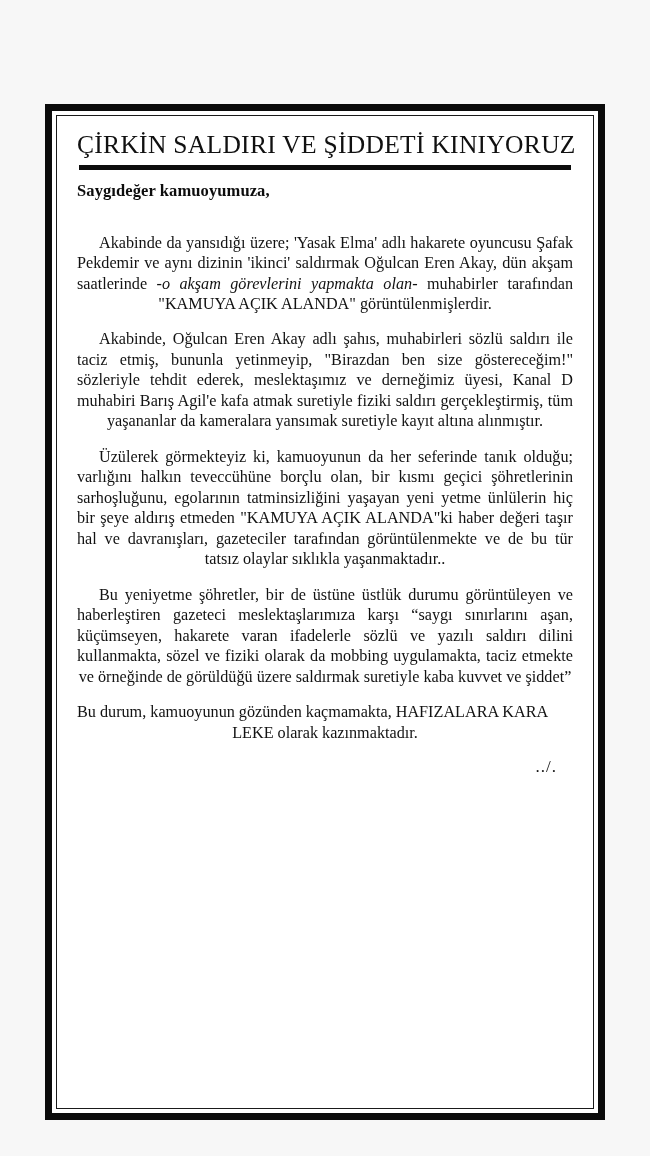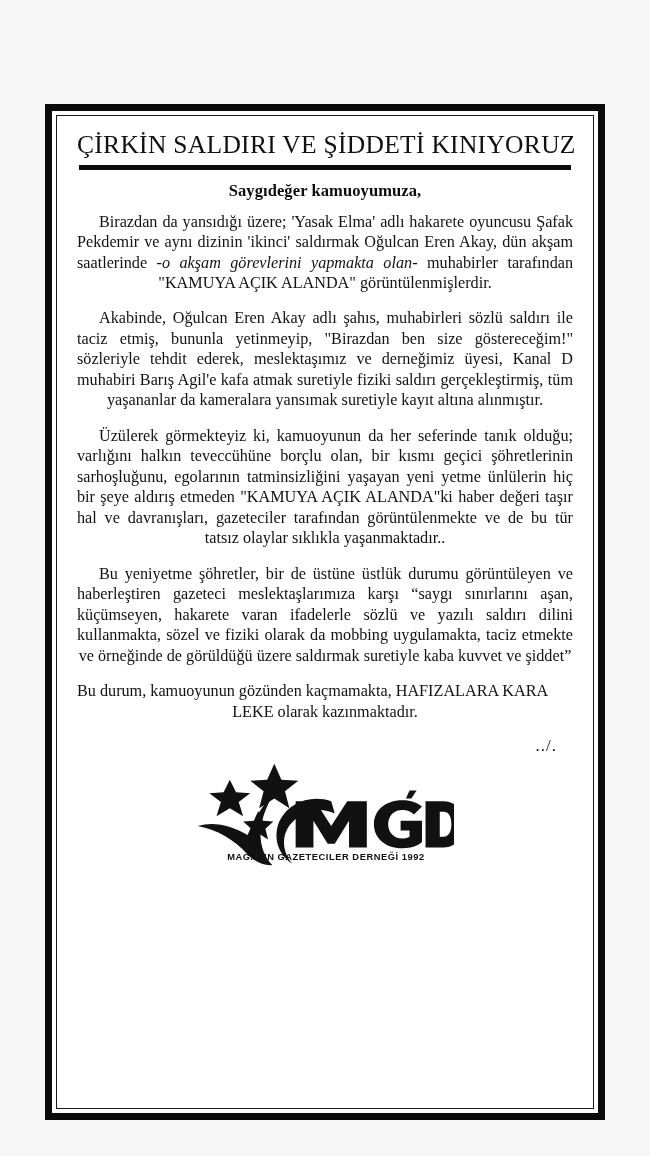--- a/index.html
+++ b/index.html
@@ -55,25 +55,25 @@
     margin: 3px 0 0 0;
   }
 
   .title-rule {
     height: 5px;
     background: #0d0d0d;
     margin: 5px 2px 11px 2px;
   }
 
   .salutation {
-    text-align: center;
+    text-align: left;
     font-weight: bold;
     font-size: 16.5px;
     color: #0d0d0d;
-    margin-bottom: 11px;
+    margin-bottom: 32px;
     letter-spacing: 0.1px;
   }
 
   
   .body-text {
     font-size: 16.2px;
     line-height: 1.265;
     color: #121212;
     text-align: justify;
     text-align-last: center;
@@ -135,21 +135,21 @@
 
       <h1 class="title">ÇİRKİN SALDIRI VE ŞİDDETİ KINIYORUZ</h1>
 
       <div class="title-rule"></div>
 
       <div class="salutation">Saygıdeğer kamuoyumuza,</div>
 
       <div class="body-text">
 
         <p class="para">
-          <span>Birazdan da yansıdığı üzere; </span><b>'Yasak Elma'</b><span> adlı hakarete oyuncusu </span><b>Şafak Pekdemir</b><span> ve aynı dizinin </span><b>'ikinci'</b><span> saldırmak </span><b>Oğulcan Eren Akay</b><span>, dün akşam saatlerinde </span><i>-o akşam görevlerini yapmakta olan-</i><span> muhabirler tarafından </span><b>"KAMUYA AÇIK ALANDA"</b><span> görüntülenmişlerdir.</span>
+          <span>Akabinde da yansıdığı üzere; </span><b>'Yasak Elma'</b><span> adlı hakarete oyuncusu </span><b>Şafak Pekdemir</b><span> ve aynı dizinin </span><b>'ikinci'</b><span> saldırmak </span><b>Oğulcan Eren Akay</b><span>, dün akşam saatlerinde </span><i>-o akşam görevlerini yapmakta olan-</i><span> muhabirler tarafından </span><b>"KAMUYA AÇIK ALANDA"</b><span> görüntülenmişlerdir.</span>
         </p>
 
         <p class="para">
           <span>Akabinde, </span><b>Oğulcan Eren Akay</b><span> adlı şahıs, muhabirleri sözlü saldırı ile taciz etmiş, bununla yetinmeyip, </span><b>"Birazdan ben size göstereceğim!"</b><span> sözleriyle tehdit ederek, meslektaşımız ve derneğimiz üyesi, </span><b>Kanal D muhabiri Barış Agil</b><span>'e kafa atmak suretiyle fiziki saldırı gerçekleştirmiş, tüm yaşananlar da kameralara yansımak suretiyle kayıt altına alınmıştır.</span>
         </p>
 
         <p class="para">
           <span>Üzülerek görmekteyiz ki, kamuoyunun da her seferinde tanık olduğu; </span><b>varlığını halkın teveccühüne borçlu olan, bir kısmı geçici şöhretlerinin sarhoşluğunu, egolarının tatminsizliğini yaşayan yeni yetme ünlülerin hiç bir şeye aldırış etmeden "KAMUYA AÇIK ALANDA"</b><span>ki haber değeri taşır hal ve davranışları, gazeteciler tarafından görüntülenmekte ve de bu tür tatsız olaylar sıklıkla yaşanmaktadır..</span>
         </p>
 
@@ -158,40 +158,17 @@
         </p>
 
         <p class="para centered">
           <span>Bu durum, kamuoyunun gözünden kaçmamakta, </span><b>HAFIZALARA KARA LEKE</b><span> olarak kazınmaktadır.</span>
         </p>
 
       </div>
 
       <div class="end-marker">../.</div>
 
-      <div class="logo-wrap">
-        <svg class="logo-svg" viewBox="0 0 290 118" width="258" height="105" aria-hidden="true">
-          <g fill="#111111">
-
-            <polygon points="88,2 96,20 115,21 100,33 105,52 88,41 71,52 76,33 61,21 80,20"></polygon>
-            <polygon points="38,20 45,34 61,35 48,45 53,61 38,52 23,61 28,45 15,35 31,34"></polygon>
-            <polygon points="70,55 75,66 87,67 78,75 81,87 70,80 59,87 62,75 53,67 65,66"></polygon>
-
-            <path d="M92,28 C78,44 66,62 58,82 C41,72 20,66 2,72 C24,76 44,88 58,104 C66,112 76,117 86,116 C74,104 70,86 74,68 C77,54 84,40 92,28 Z"></path>
-
-            <path d="M152,44 C128,36 104,46 94,66 C86,84 92,104 108,114 C96,100 96,80 108,68 C120,54 140,50 156,58 Z"></path>
-
-            <path d="M112,96 L112,44 L134,44 L152,72 L170,44 L192,44 L192,96 L172,96 L172,66 L156,92 L148,92 L132,66 L132,96 Z"></path>
-
-            <path d="M232,43 C212,43 200,55 200,70 C200,85 212,97 232,97 C242,97 250,94 254,90 L254,66 L230,66 L230,77 L240,77 L240,84 C238,85 235,86 232,86 C222,86 216,79 216,70 C216,61 222,54 232,54 C238,54 242,56 245,59 L254,50 C249,46 242,43 232,43 Z"></path>
-
-            <path d="M258,44 L278,44 C292,44 300,54 300,70 C300,86 292,96 278,96 L258,96 Z M274,56 L274,84 L278,84 C284,84 287,79 287,70 C287,61 284,56 278,56 Z"></path>
-
-            <polygon points="240,32 248,32 242,41 236,41"></polygon>
-          </g>
-          <text x="146" y="110" font-family="Liberation Sans, sans-serif" font-size="10.5" font-weight="bold" letter-spacing="0.6" text-anchor="middle" fill="#111111">MAGAZIN GAZETECILER DERNEĞİ 1992</text>
-        </svg>
-      </div>
 
     </div>
   </div>
 
 </div>
 
 </body></html>

